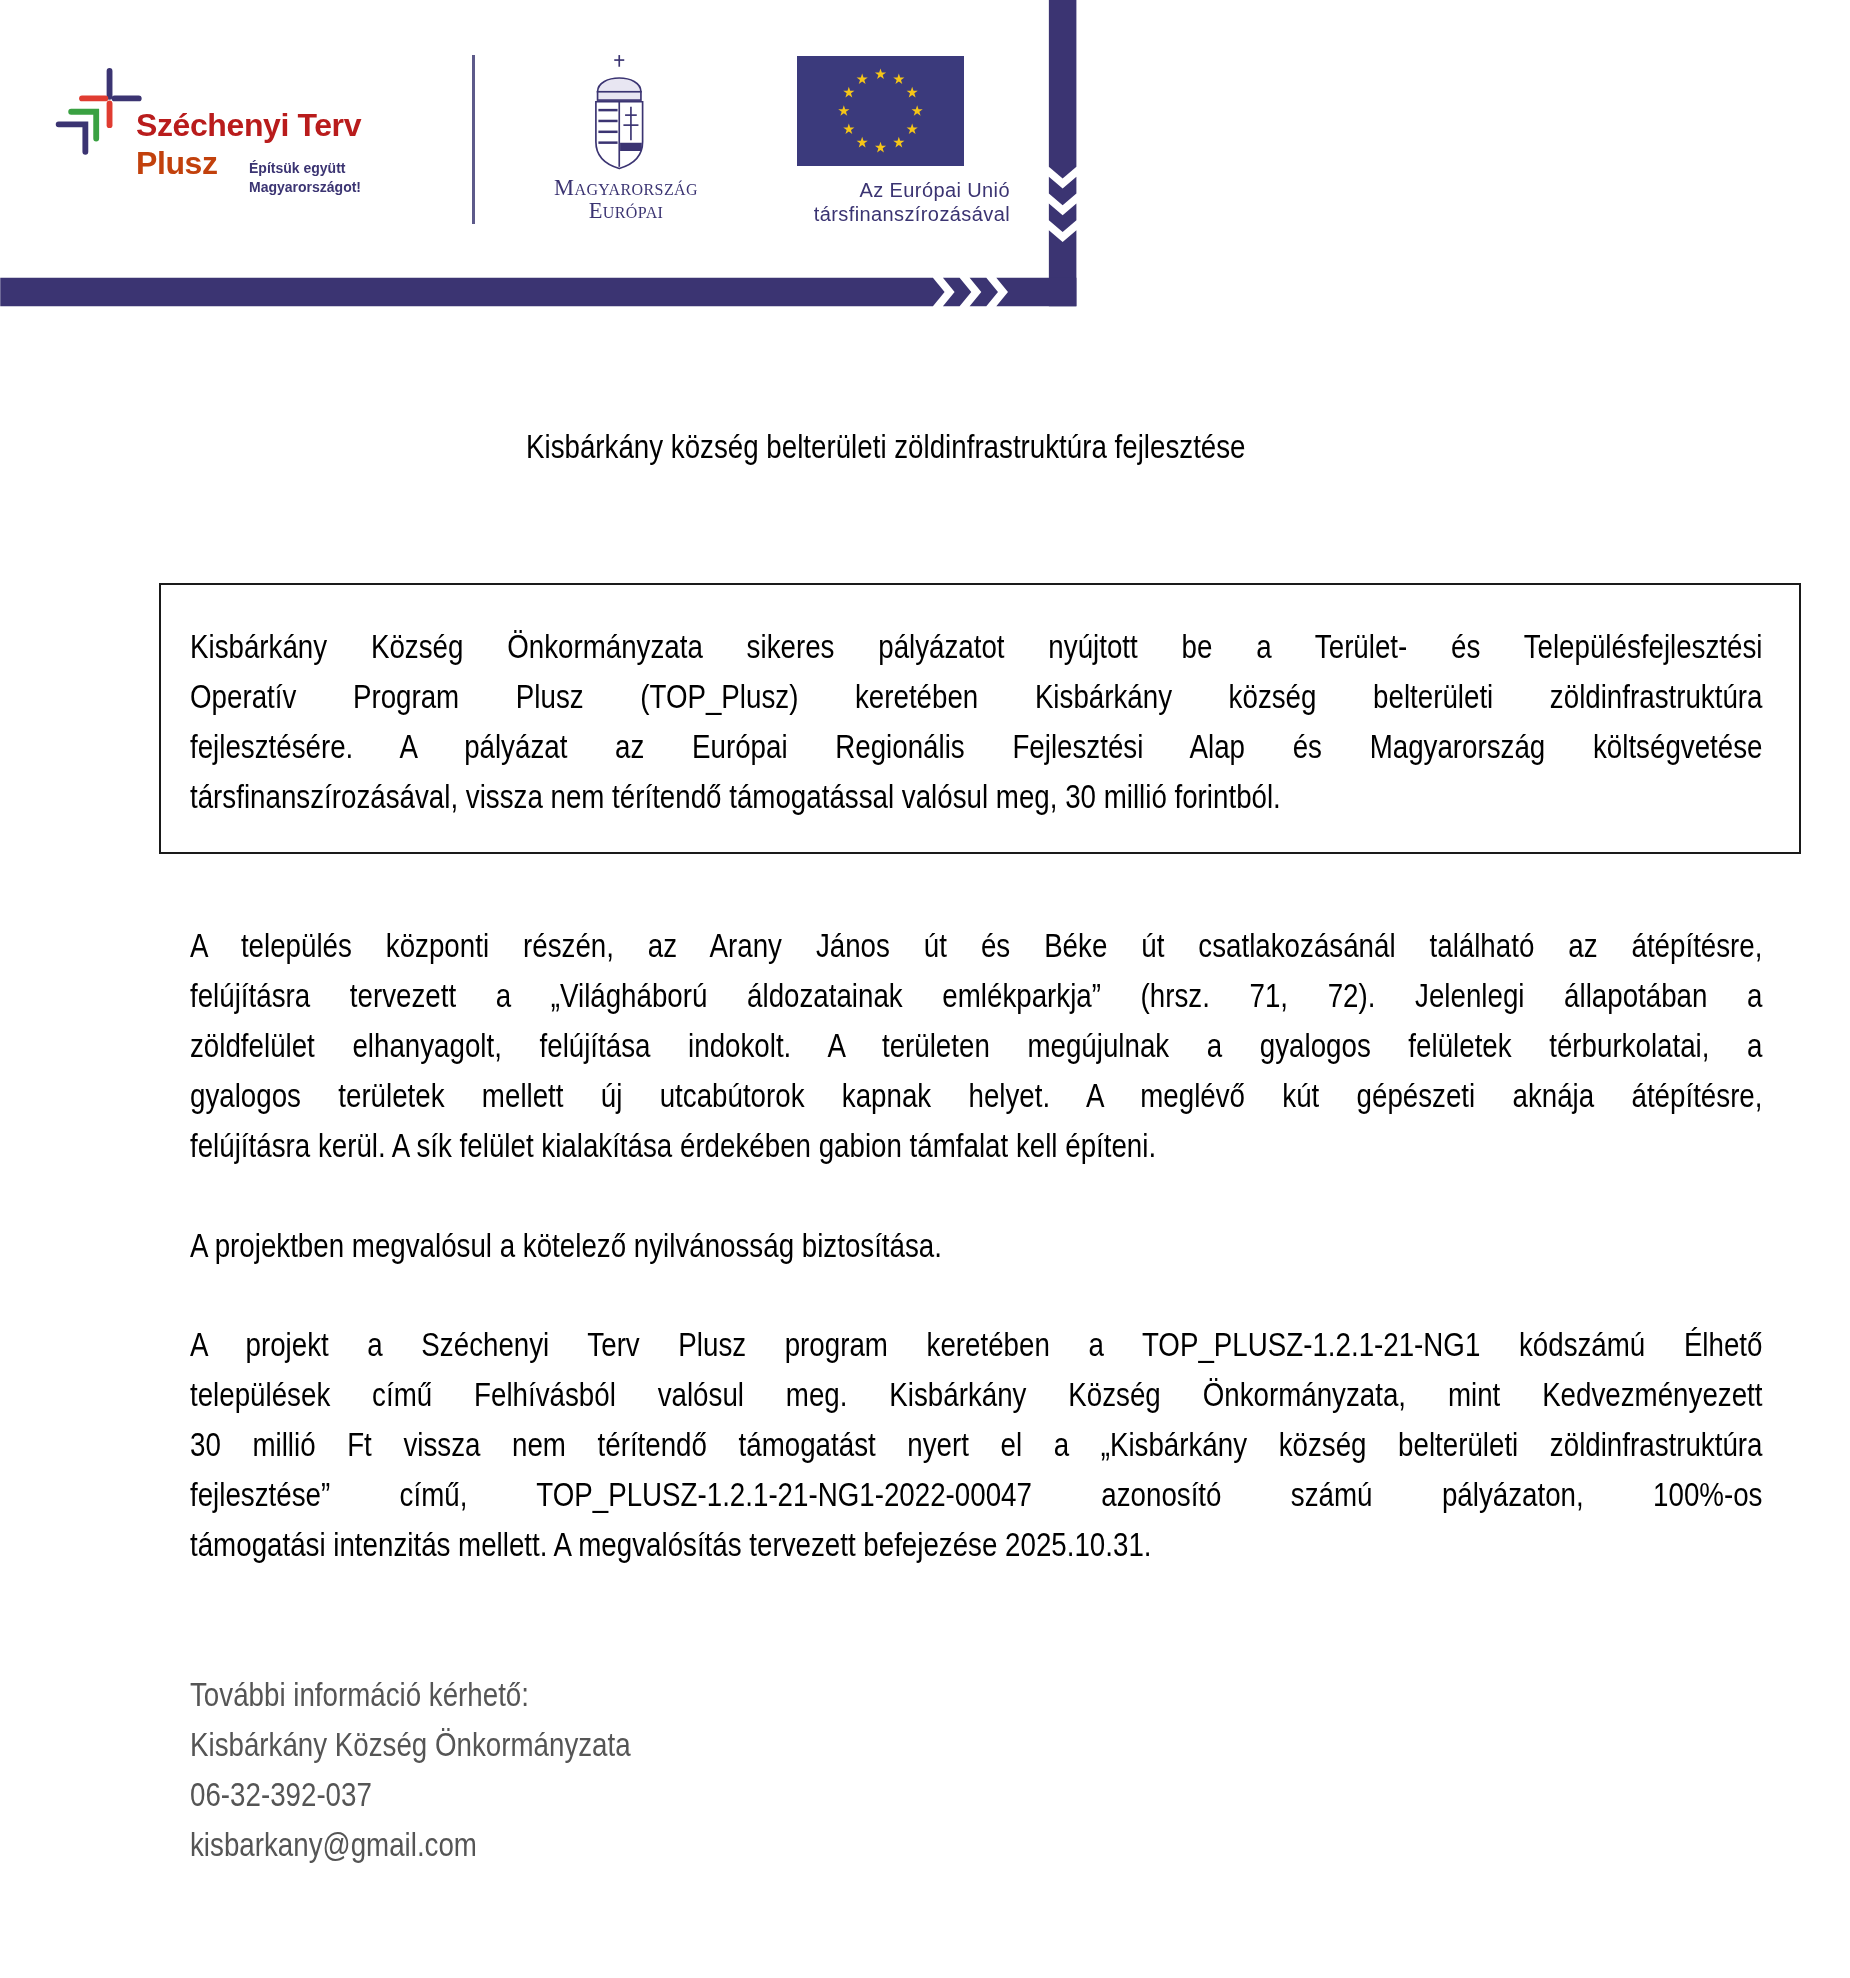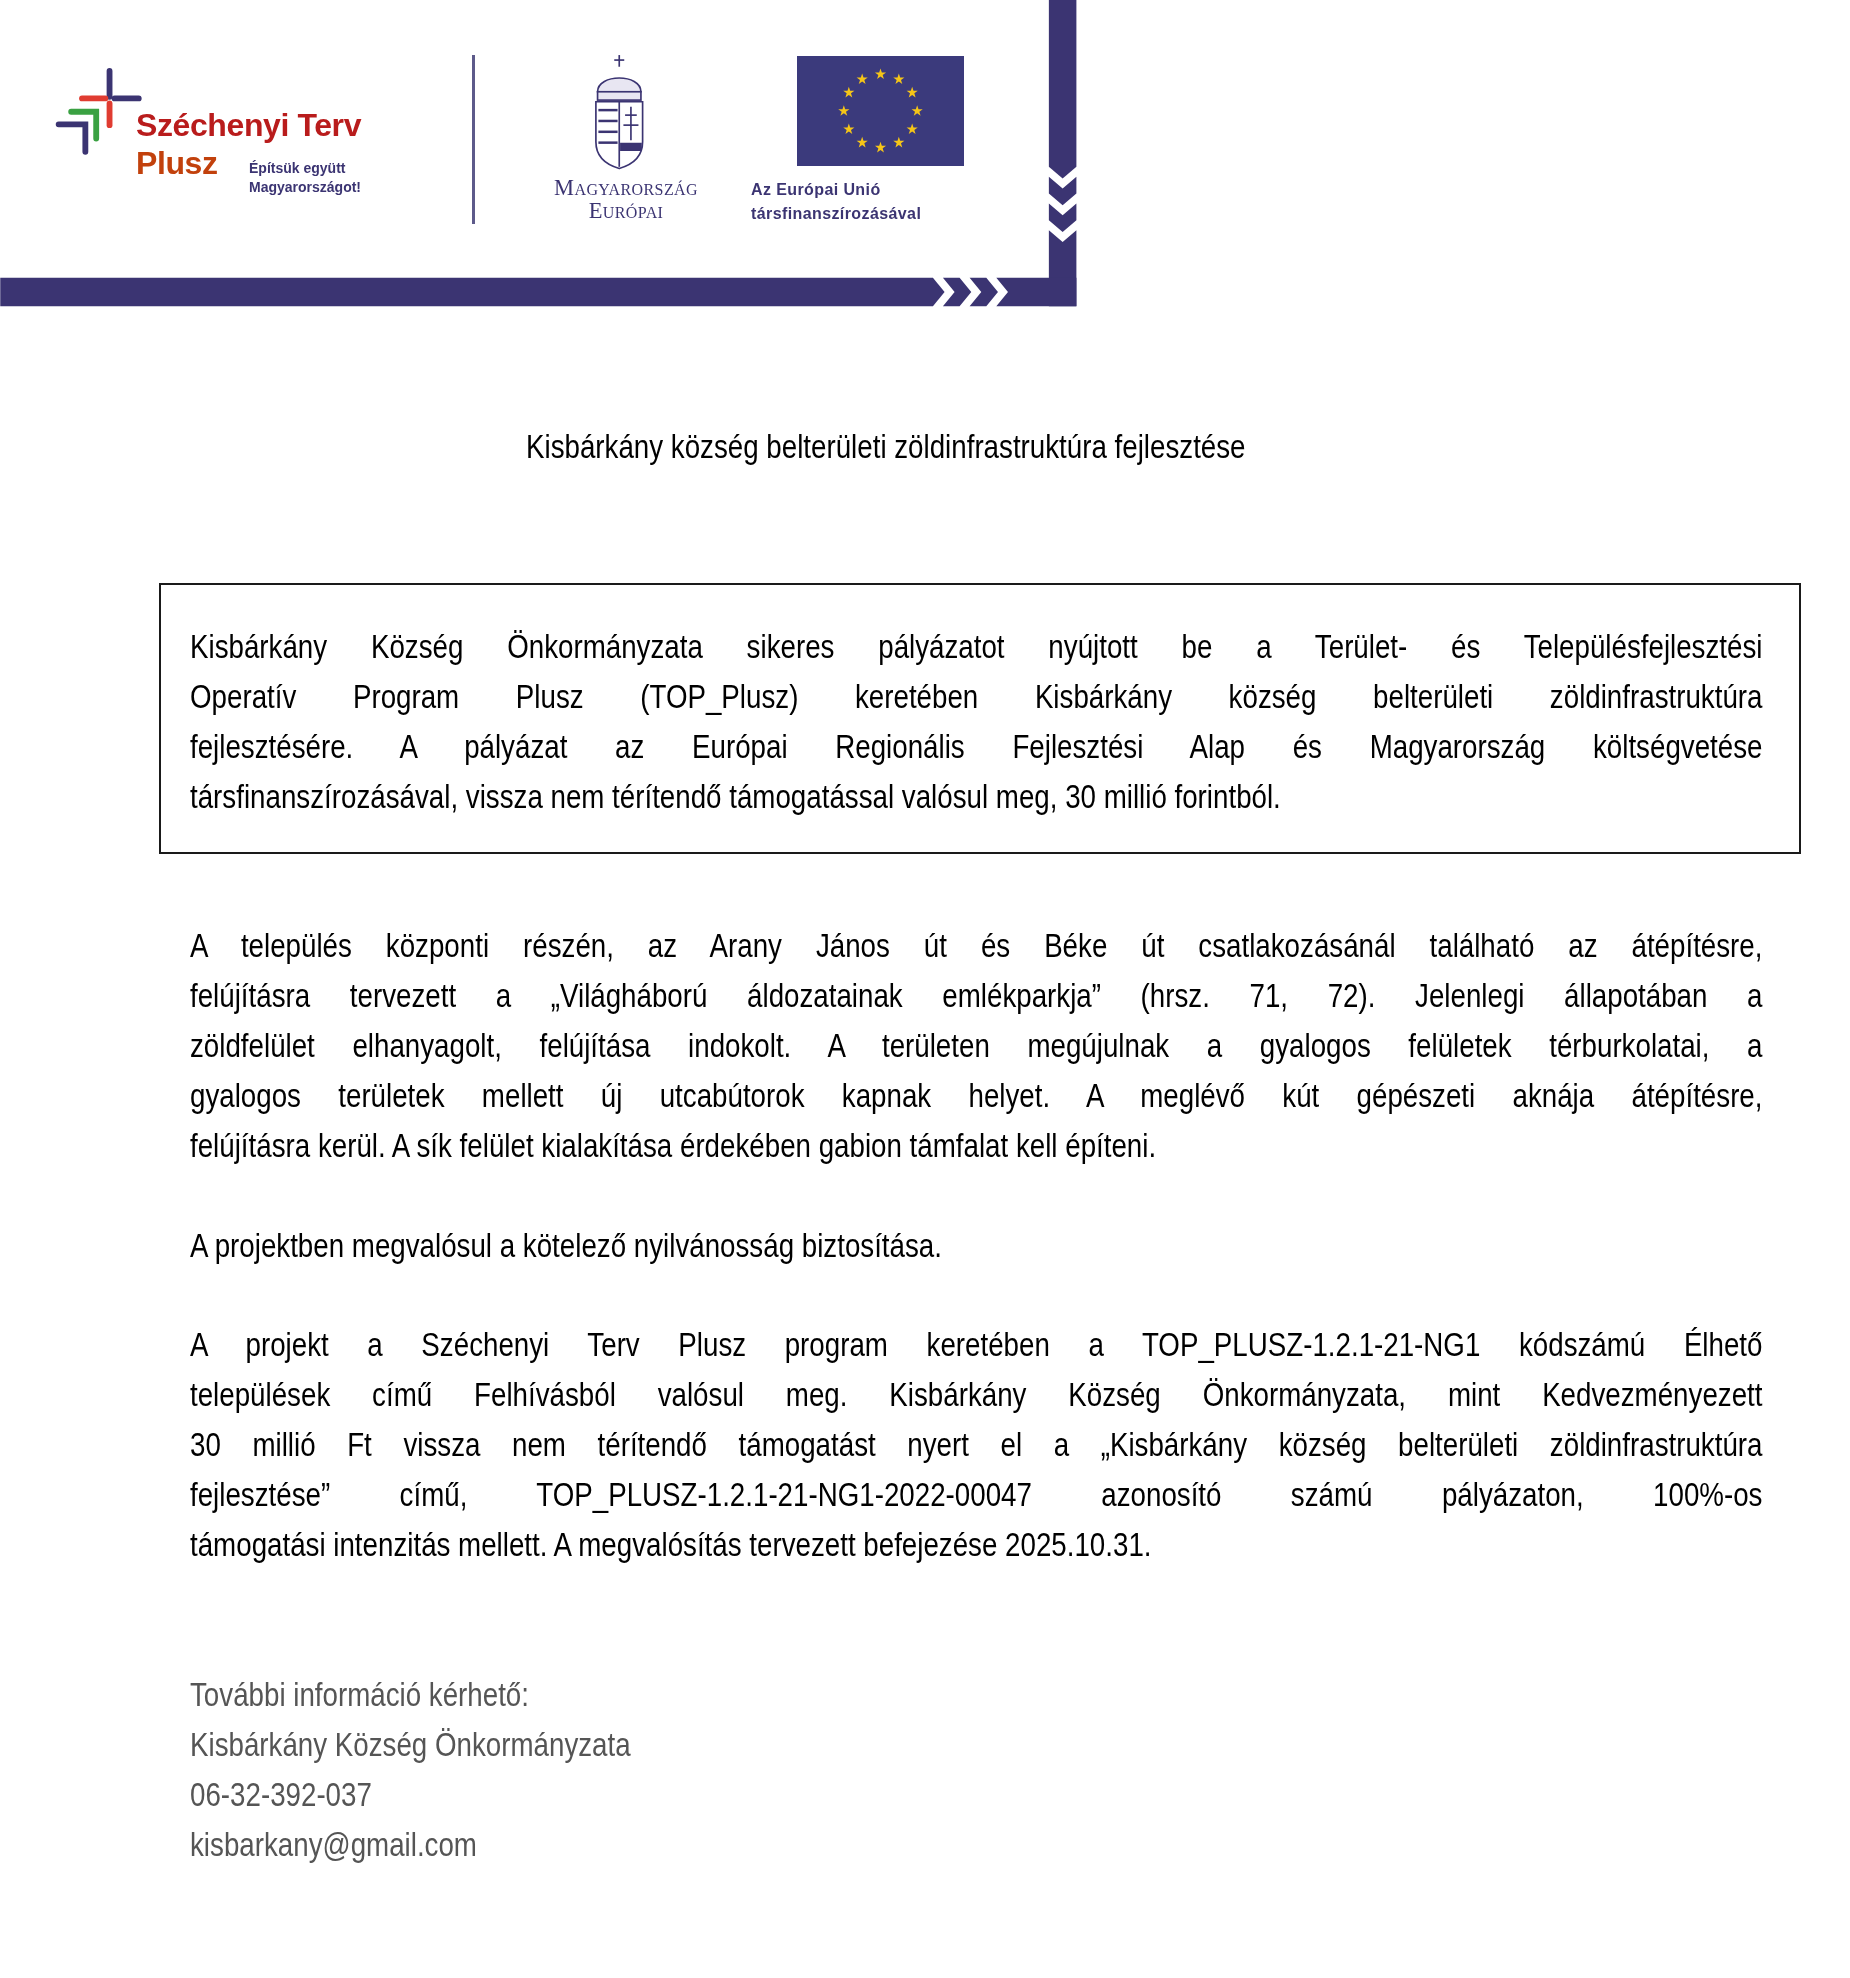--- a/index.html
+++ b/index.html
@@ -11,21 +11,21 @@
   .szt-title { position: absolute; left: 136px; top: 107px; font-weight: bold; font-size: 32px; color: #b91c1c; letter-spacing: -0.4px; white-space: nowrap; }
   .szt-plusz { position: absolute; left: 136px; top: 145px; font-weight: bold; font-size: 32px; color: #c2410c; letter-spacing: -0.4px; white-space: nowrap; }
   .szt-tag { position: absolute; left: 249px; font-weight: bold; font-size: 14px; color: #3b3472; white-space: nowrap; }
   .szt-tag.l1 { top: 160px; }
   .szt-tag.l2 { top: 179px; }
   .divider { position: absolute; left: 472px; top: 55px; width: 2.5px; height: 169px; background: #5d5a8a; }
   .gov-text { position: absolute; left: 501px; width: 250px; text-align: center; font-family: "Liberation Serif", serif; color: #3b3472; font-size: 22.5px; font-variant: small-caps; letter-spacing: 0.4px; line-height: 22.5px; }
   .gov-text.l1 { top: 177px; }
   .gov-text.l2 { top: 200px; }
   .eu-flag { position: absolute; left: 797px; top: 56px; width: 167px; height: 110px; background: #3b3a7c; }
-  .eu-text { position: absolute; left: 751px; width: 259px; text-align: left; color: #3b3472; font-size: 16px; letter-spacing: 0.4px; line-height: 22.5px; white-space: nowrap; font-weight: bold; }
+  .eu-text { position: absolute; left: 751px; width: 259px; text-align: right; color: #3b3472; font-size: 20px; letter-spacing: 0.4px; line-height: 22.5px; white-space: nowrap; }
   .eu-text.l1 { top: 179px; }
   .eu-text.l2 { top: 203px; }
 
   
   .scale-wrap { position: absolute; transform-origin: 0 0; transform: scaleX(0.84); }
   .title-wrap { left: 526px; top: 427px; width: 1074px; }
   .title-wrap .t { font-size: 33px; line-height: 40px; white-space: nowrap; }
 
   .notice-box { position: absolute; left: 159px; top: 583px; width: 1638px; height: 267px; border: 2.5px solid #1a1a1a; }
   .text-block { width: 1872px; }

